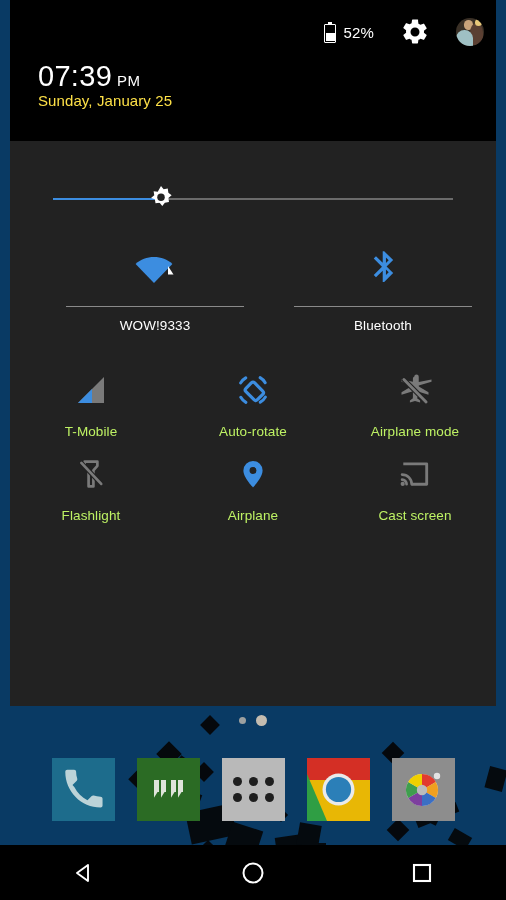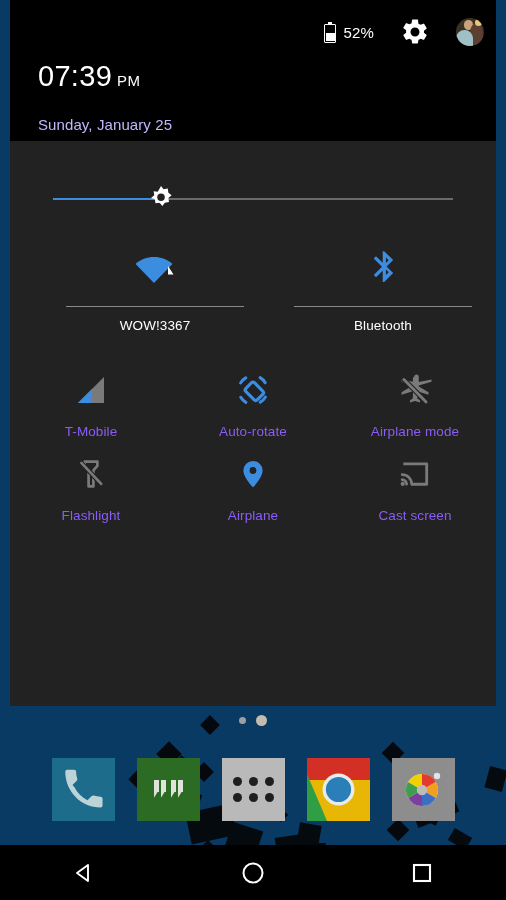--- a/index.html
+++ b/index.html
@@ -56,41 +56,41 @@
     background:#3a3026;
   }
   .avatar .a1{position:absolute;left:0;top:42%;width:60%;height:58%;background:#9fc0c4;border-radius:50% 50% 0 0;}
   .avatar .a2{position:absolute;right:2%;top:18%;width:48%;height:80%;background:#5a3f32;border-radius:45% 45% 0 0;}
   .avatar .a3{position:absolute;left:28%;top:8%;width:34%;height:34%;background:#c9a37a;border-radius:50%;}
   .avatar .a4{position:absolute;right:6%;top:4%;width:26%;height:26%;background:#e8c87a;border-radius:50%;}
 
   .clock{ position:absolute; left:28px; top:62px; color:#fff; }
   .clock .time{ font-size:29px; font-weight:400; line-height:1; letter-spacing:.3px; }
   .clock .ampm{ font-size:15px; font-weight:400; margin-left:5px; letter-spacing:.4px; }
-  .clock .date{ font-size:15px; color:#c4b5fd; margin-top:25px; letter-spacing:.1px; }
+  .clock .date{ font-size:15px; color:#fde047; margin-top:1px; letter-spacing:.1px; }
 
   
   .brightness{ position:absolute; left:43px; top:188px; width:400px; height:22px; }
   .bt-track{ position:absolute; left:0; top:10px; width:400px; height:2px; background:#6b6b6b; }
   .bt-fill{ position:absolute; left:0; top:10px; height:2px; background:#3c8de0; }
   .bt-thumb{ position:absolute; top:-4px; width:30px; height:30px; margin-left:-15px; }
 
   
   .duo{ position:absolute; left:0; top:246px; width:486px; height:92px; }
   .duo-tile{ position:absolute; top:0; width:178px; text-align:center; }
   .duo-tile .ic{ height:46px; display:flex; align-items:center; justify-content:center; }
   .duo-tile .rule{ width:100%; height:1px; background:#8a8a8a; margin-top:14px; }
   .duo-tile .lbl{ color:#fff; font-size:13.5px; margin-top:11px; letter-spacing:.1px; }
 
   
   .grid{ position:absolute; left:0; top:368px; width:486px; }
   .grid-row{ display:flex; height:84px; }
   .tile{ flex:1; display:flex; flex-direction:column; align-items:center; }
   .tile .ic{ height:44px; display:flex; align-items:center; justify-content:center; }
-  .tile .lbl{ color:#8b5cf6; font-size:13.5px; margin-top:12px; letter-spacing:.1px; }
+  .tile .lbl{ color:#bef264; font-size:13.5px; margin-top:12px; letter-spacing:.1px; }
   .row-center{ justify-content:center; }
   .tile-single{ width:162px; display:flex; flex-direction:column; align-items:center; }
 
   
   .dots{ position:absolute; left:0; top:715px; width:506px; display:flex; justify-content:center; align-items:center; gap:10px; }
   .dot{ border-radius:50%; background:#cfc3b4; }
   .dot.small{ width:7px; height:7px; opacity:.75; }
   .dot.active{ width:11px; height:11px; opacity:.95; }
 
   
@@ -196,21 +196,21 @@
     <div class="duo">
 
       <div class="duo-tile" style="left:56px;">
         <div class="ic">
           <svg width="46" height="34" viewBox="0 0 46 34">
             <path fill="#3c8de0" d="M18 5c7 0 13.5 2.6 18.4 6.9L18 31 -.4 11.9C4.5 7.6 11 5 18 5z" transform="translate(4,0)"></path>
             <path fill="#ffffff" d="M36 14l5.5 8.5H36z"></path>
           </svg>
         </div>
         <div class="rule"></div>
-        <div class="lbl">WOW!3367</div>
+        <div class="lbl">WOW!9333</div>
       </div>
 
       <div class="duo-tile" style="left:284px;">
         <div class="ic">
           <svg width="30" height="38" viewBox="0 0 24 32">
             <path fill="#3c8de0" d="M11.2 0h1.2l7.2 7.1-5.3 5.2 5.3 5.2-7.2 7.2h-1.2v-9.1l-5.4 5.3-1.8-1.8 6.6-6.6-6.6-6.6L5.8 4l5.4 5.3V0zm2.6 5.1v4.4l2.2-2.2-2.2-2.2zm0 9.6v4.4l2.2-2.2-2.2-2.2z" transform="scale(1.05) translate(0,1)"></path>
           </svg>
         </div>
         <div class="rule"></div>
         <div class="lbl">Bluetooth</div>

